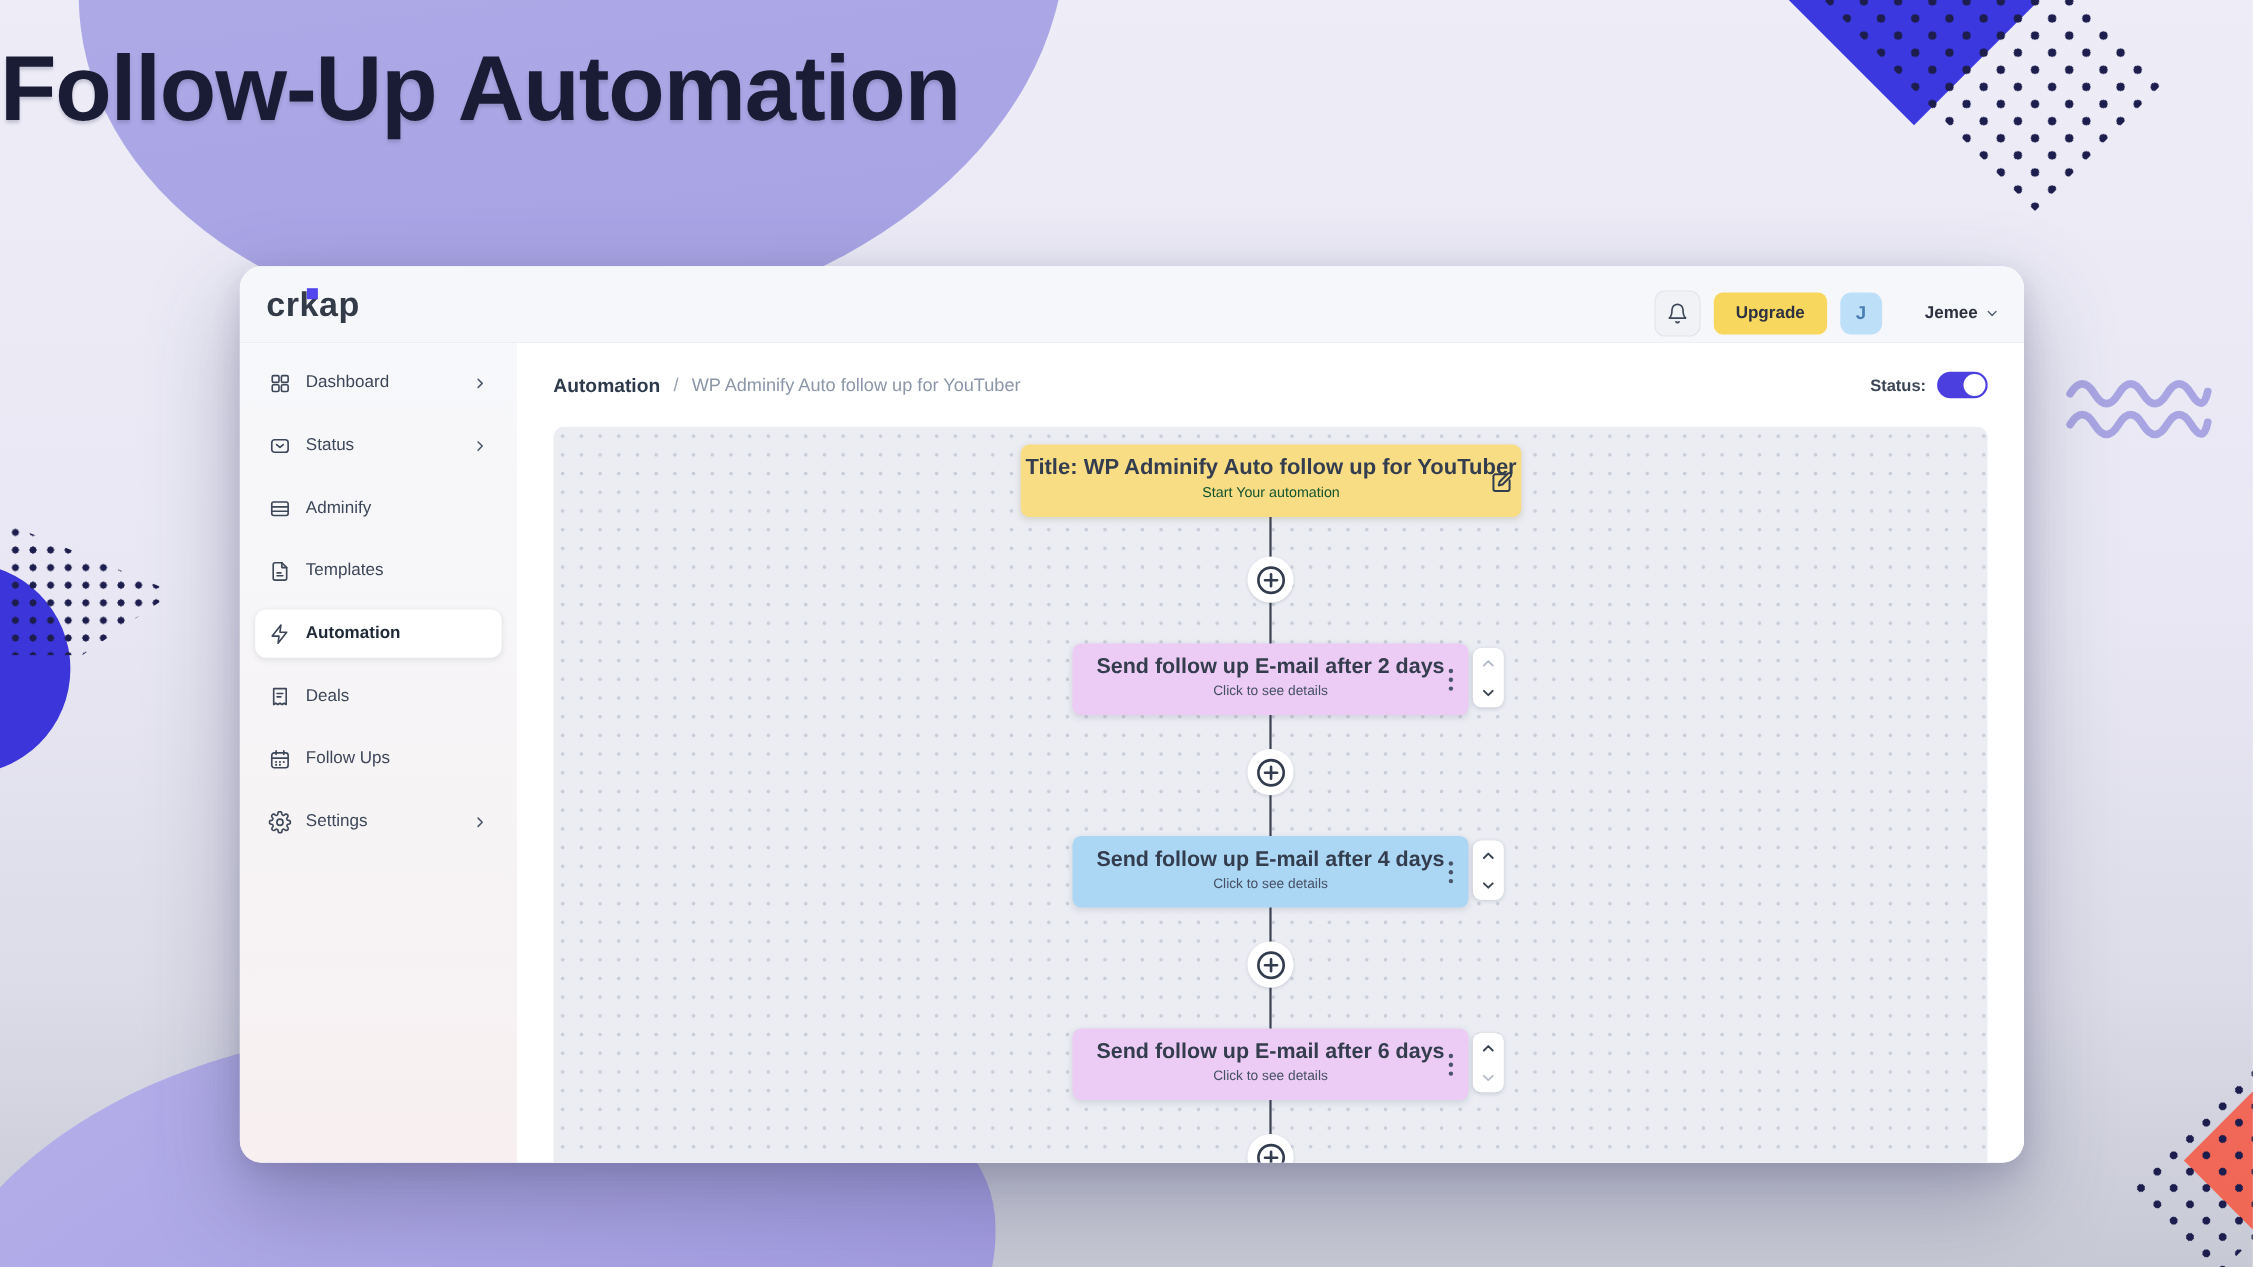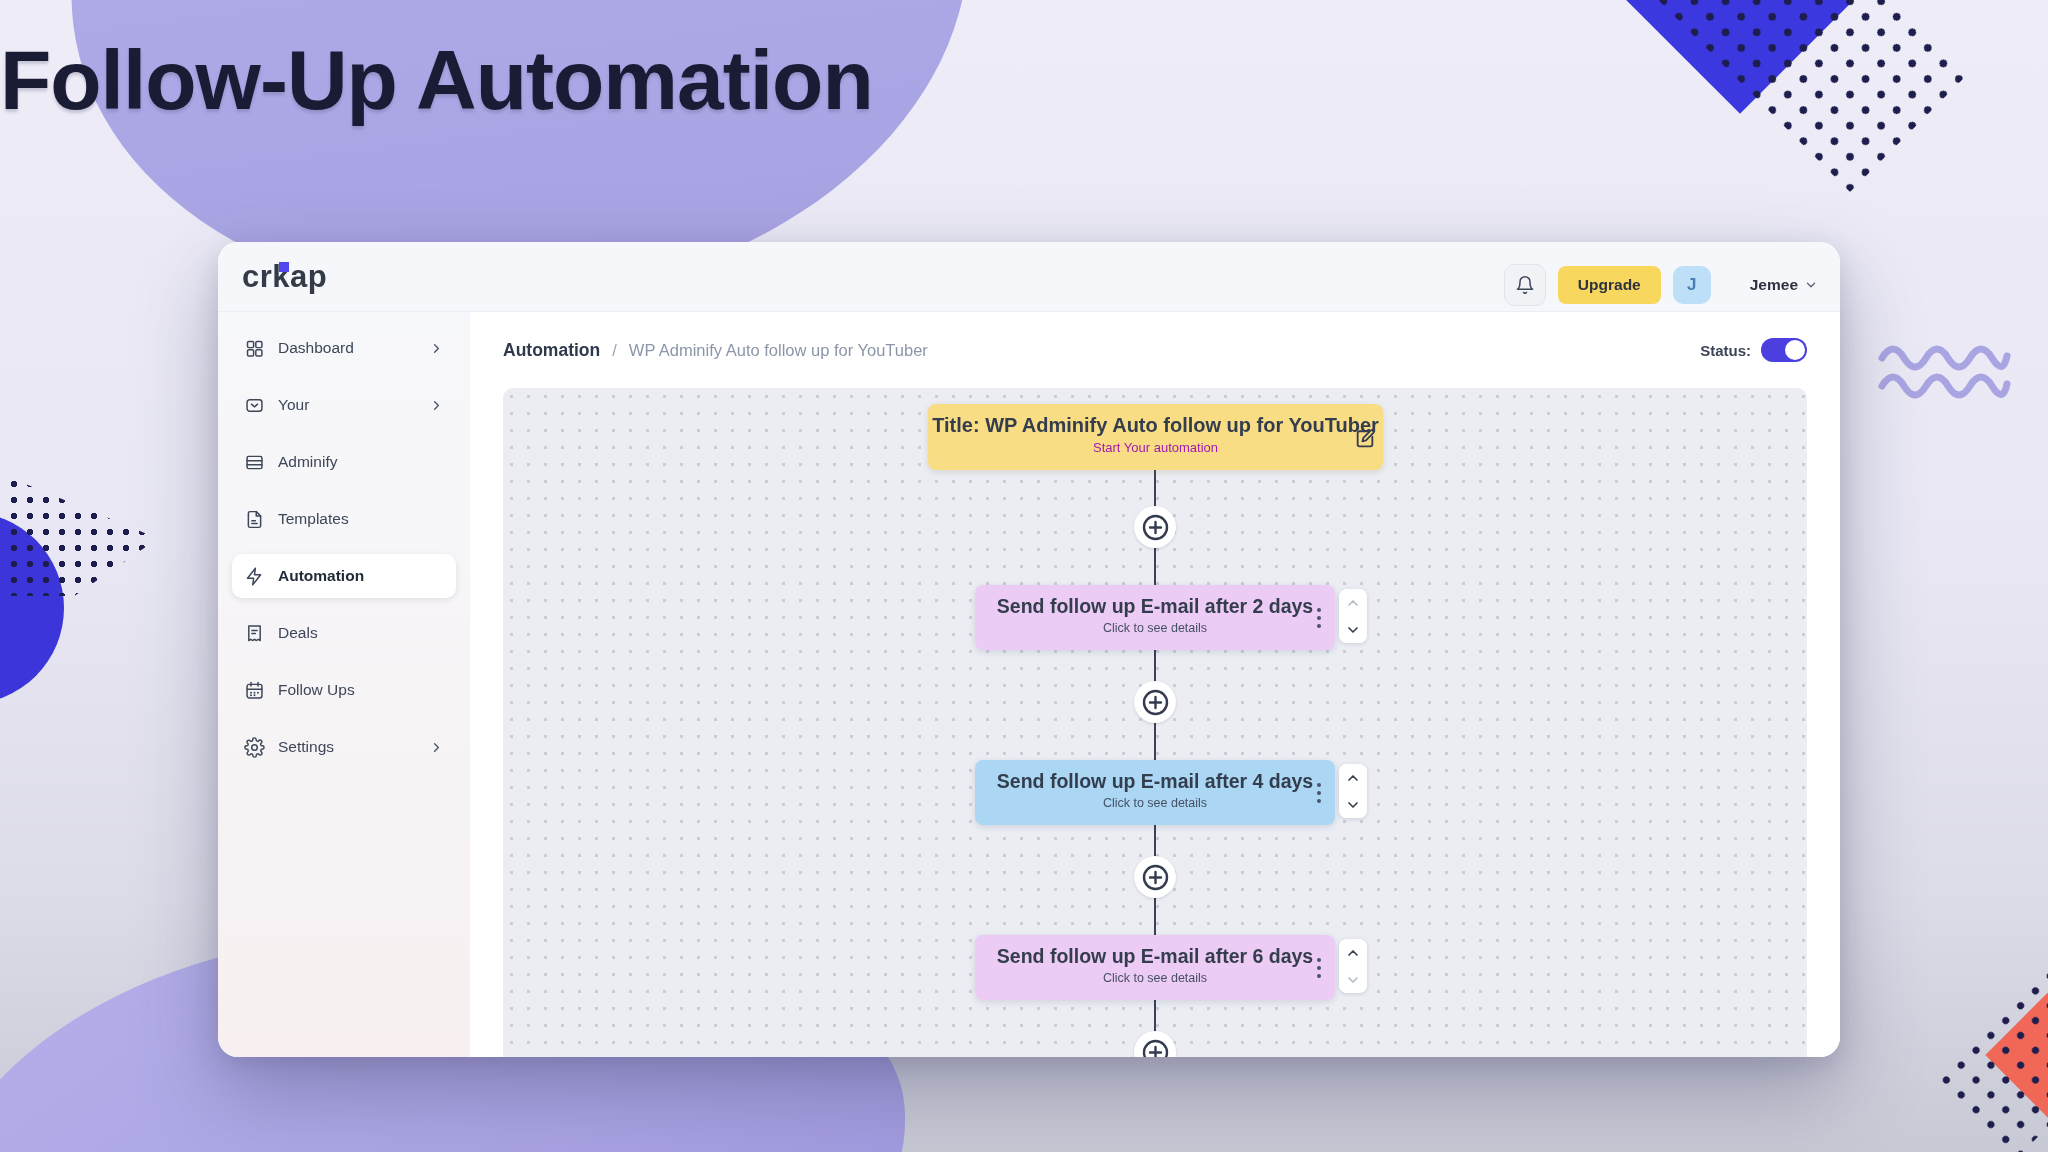--- a/index.html
+++ b/index.html
@@ -80,21 +80,21 @@
   .toggle .knob { position:absolute; top:2px; right:2px; width:20px; height:20px; border-radius:50%; background:#ffffff; }
   
   .canvas { position:absolute; top:76px; left:33px; right:33px; bottom:0; overflow:hidden;
     border-radius:10px 10px 0 0; background-color:#ebedf3;
     background-image:radial-gradient(circle,#c9cdd8 1.6px,transparent 1.9px); background-size:17px 17px; }
   .flow-line { position:absolute; left:calc(50% - 1px); top:80px; bottom:0; width:2px; background:#3b4252; }
   .start-card { position:absolute; left:calc(50% - 227px); top:16px; width:455px; height:66px;
     background:#f9dd85; border-radius:8px; box-shadow:0 2px 6px rgba(120,100,40,.18);
     text-align:center; padding-top:10px; cursor:pointer; }
   .start-title { font-size:20px; font-weight:700; color:#343d4e; }
-  .start-sub { font-size:13px; font-weight:500; color:#a21caf; margin-top:3px; }
+  .start-sub { font-size:13px; font-weight:500; color:#14532d; margin-top:3px; }
   .edit-icon { position:absolute; right:7px; top:24px; width:22px; height:22px; color:#343d4e; cursor:pointer; }
   .edit-icon svg { width:22px; height:22px; }
   .plus-node { position:absolute; left:calc(50% - 21px); width:42px; height:42px; border-radius:50%;
     background:#ffffff; box-shadow:0 1px 3px rgba(20,30,60,.15); border:none; cursor:pointer;
     display:flex; align-items:center; justify-content:center; color:#333c4e; }
   .plus-node svg { width:27px; height:27px; }
   .step-card { position:absolute; left:calc(50% - 180px); width:360px; height:65px; border-radius:8px;
     box-shadow:0 2px 6px rgba(60,60,100,.14); text-align:center; padding-top:10px; cursor:pointer; }
   .step-title { font-size:19.5px; font-weight:700; color:#343d4e; }
   .step-sub { font-size:12.5px; font-weight:500; color:#465064; margin-top:3px; }
@@ -170,21 +170,21 @@
           </svg>
         </span>
       </div>
       <div class="side-item">
         <span class="side-icon">
           <svg viewBox="0 0 24 24" fill="none" stroke="currentColor" stroke-width="1.7" stroke-linecap="round" stroke-linejoin="round">
             <rect x="3.5" y="5.5" width="17" height="13" rx="3"></rect>
             <path d="M8.5 10.5l3.5 3 3.5-3"></path>
           </svg>
         </span>
-        <span class="side-label">Your</span>
+        <span class="side-label">Status</span>
         <span class="side-chevron">
           <svg viewBox="0 0 24 24" fill="none" stroke="currentColor" stroke-width="2.2" stroke-linecap="round" stroke-linejoin="round">
             <path d="M9 6l6 6-6 6"></path>
           </svg>
         </span>
       </div>
       <div class="side-item">
         <span class="side-icon">
           <svg viewBox="0 0 24 24" fill="none" stroke="currentColor" stroke-width="1.7" stroke-linecap="round" stroke-linejoin="round">
             <rect x="3.5" y="5" width="17" height="14" rx="2"></rect>

